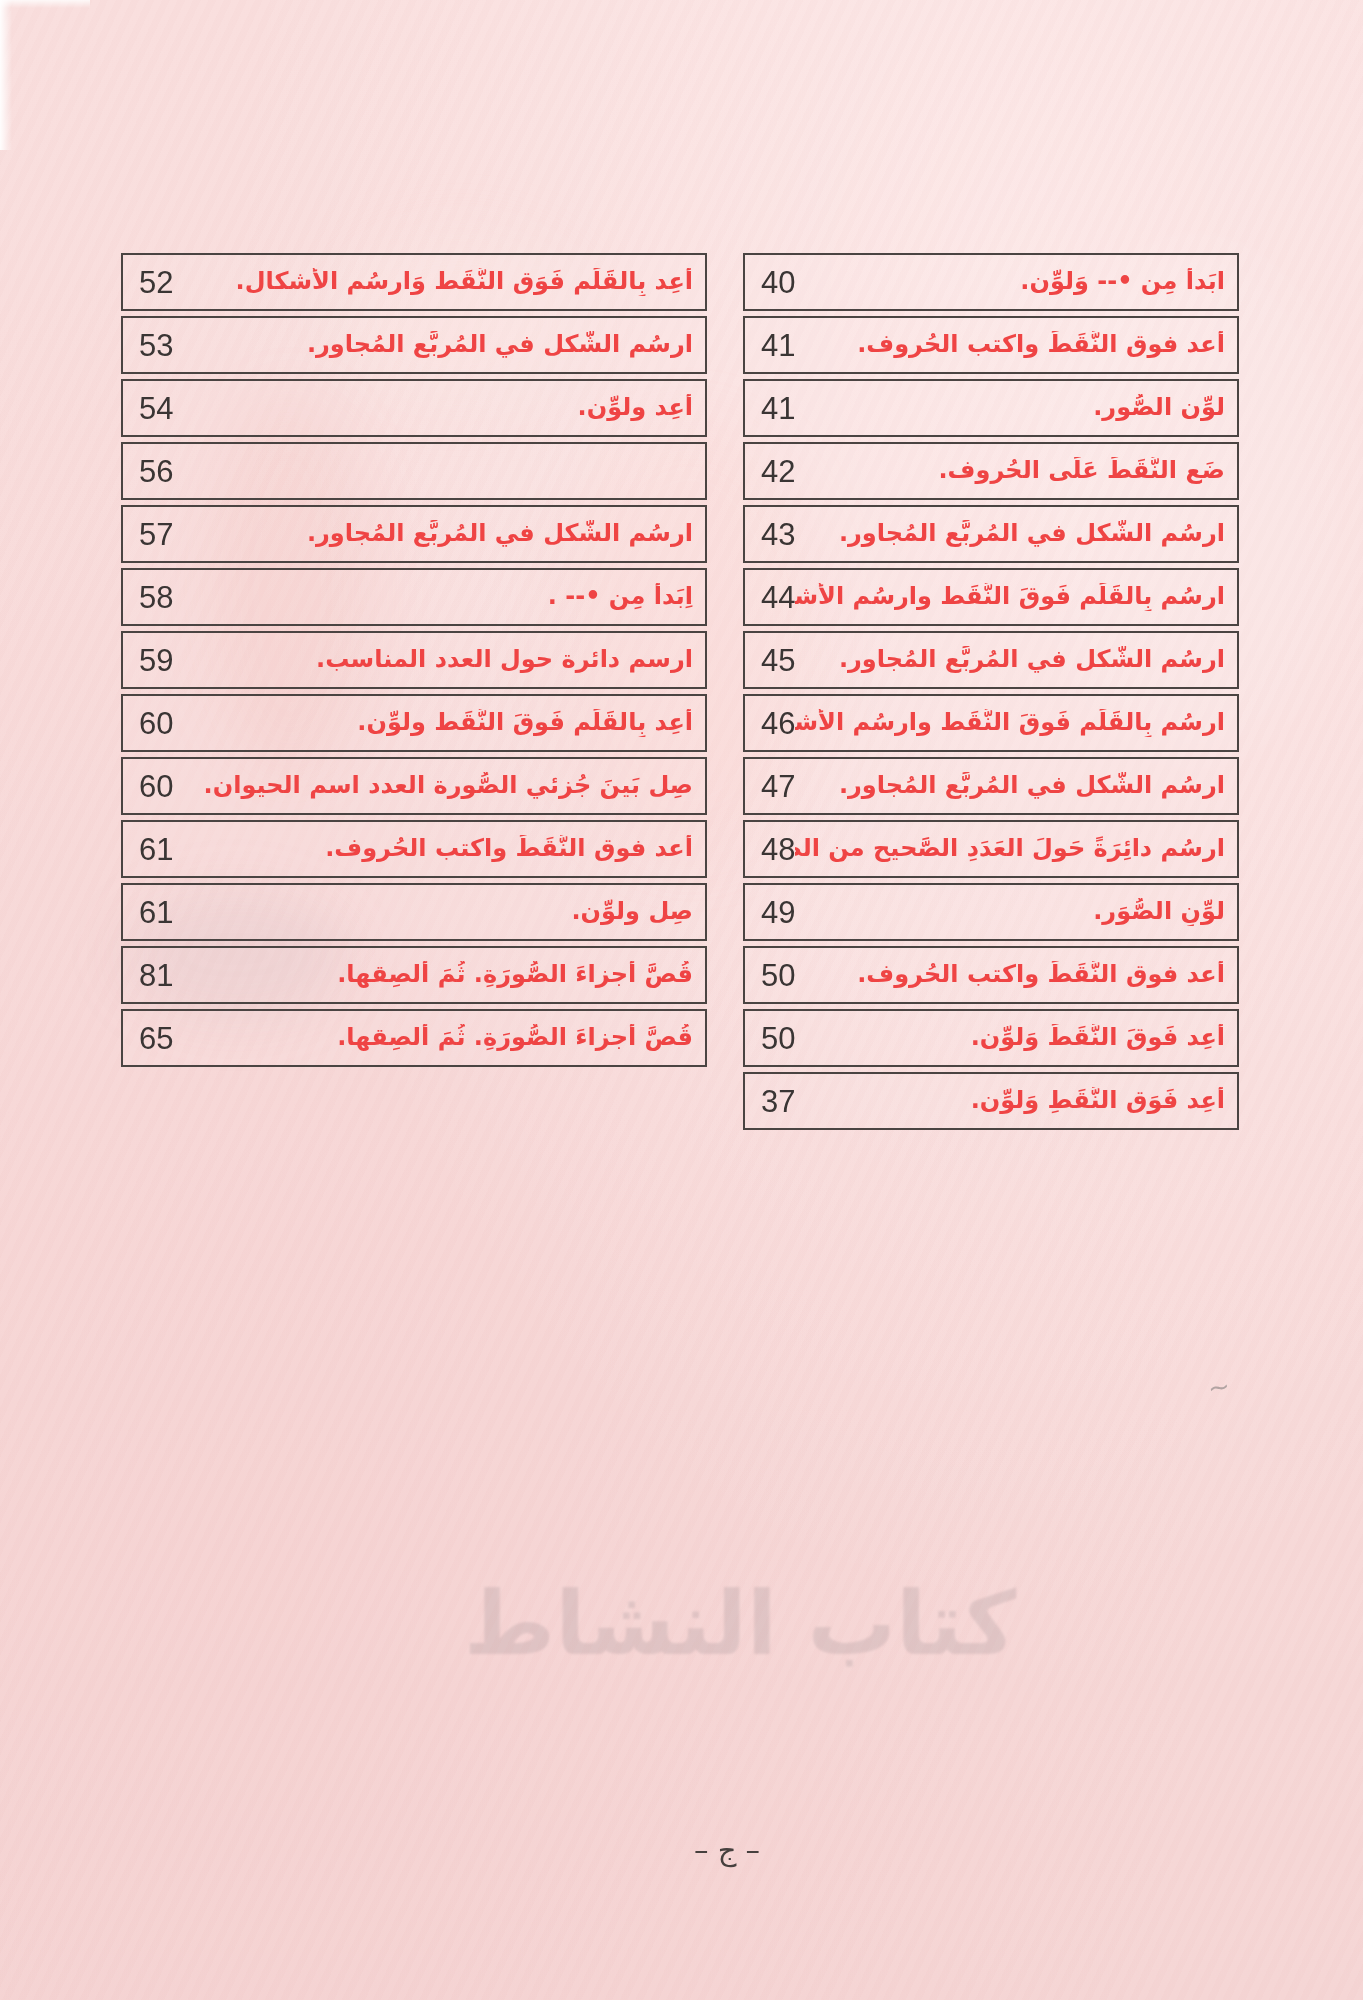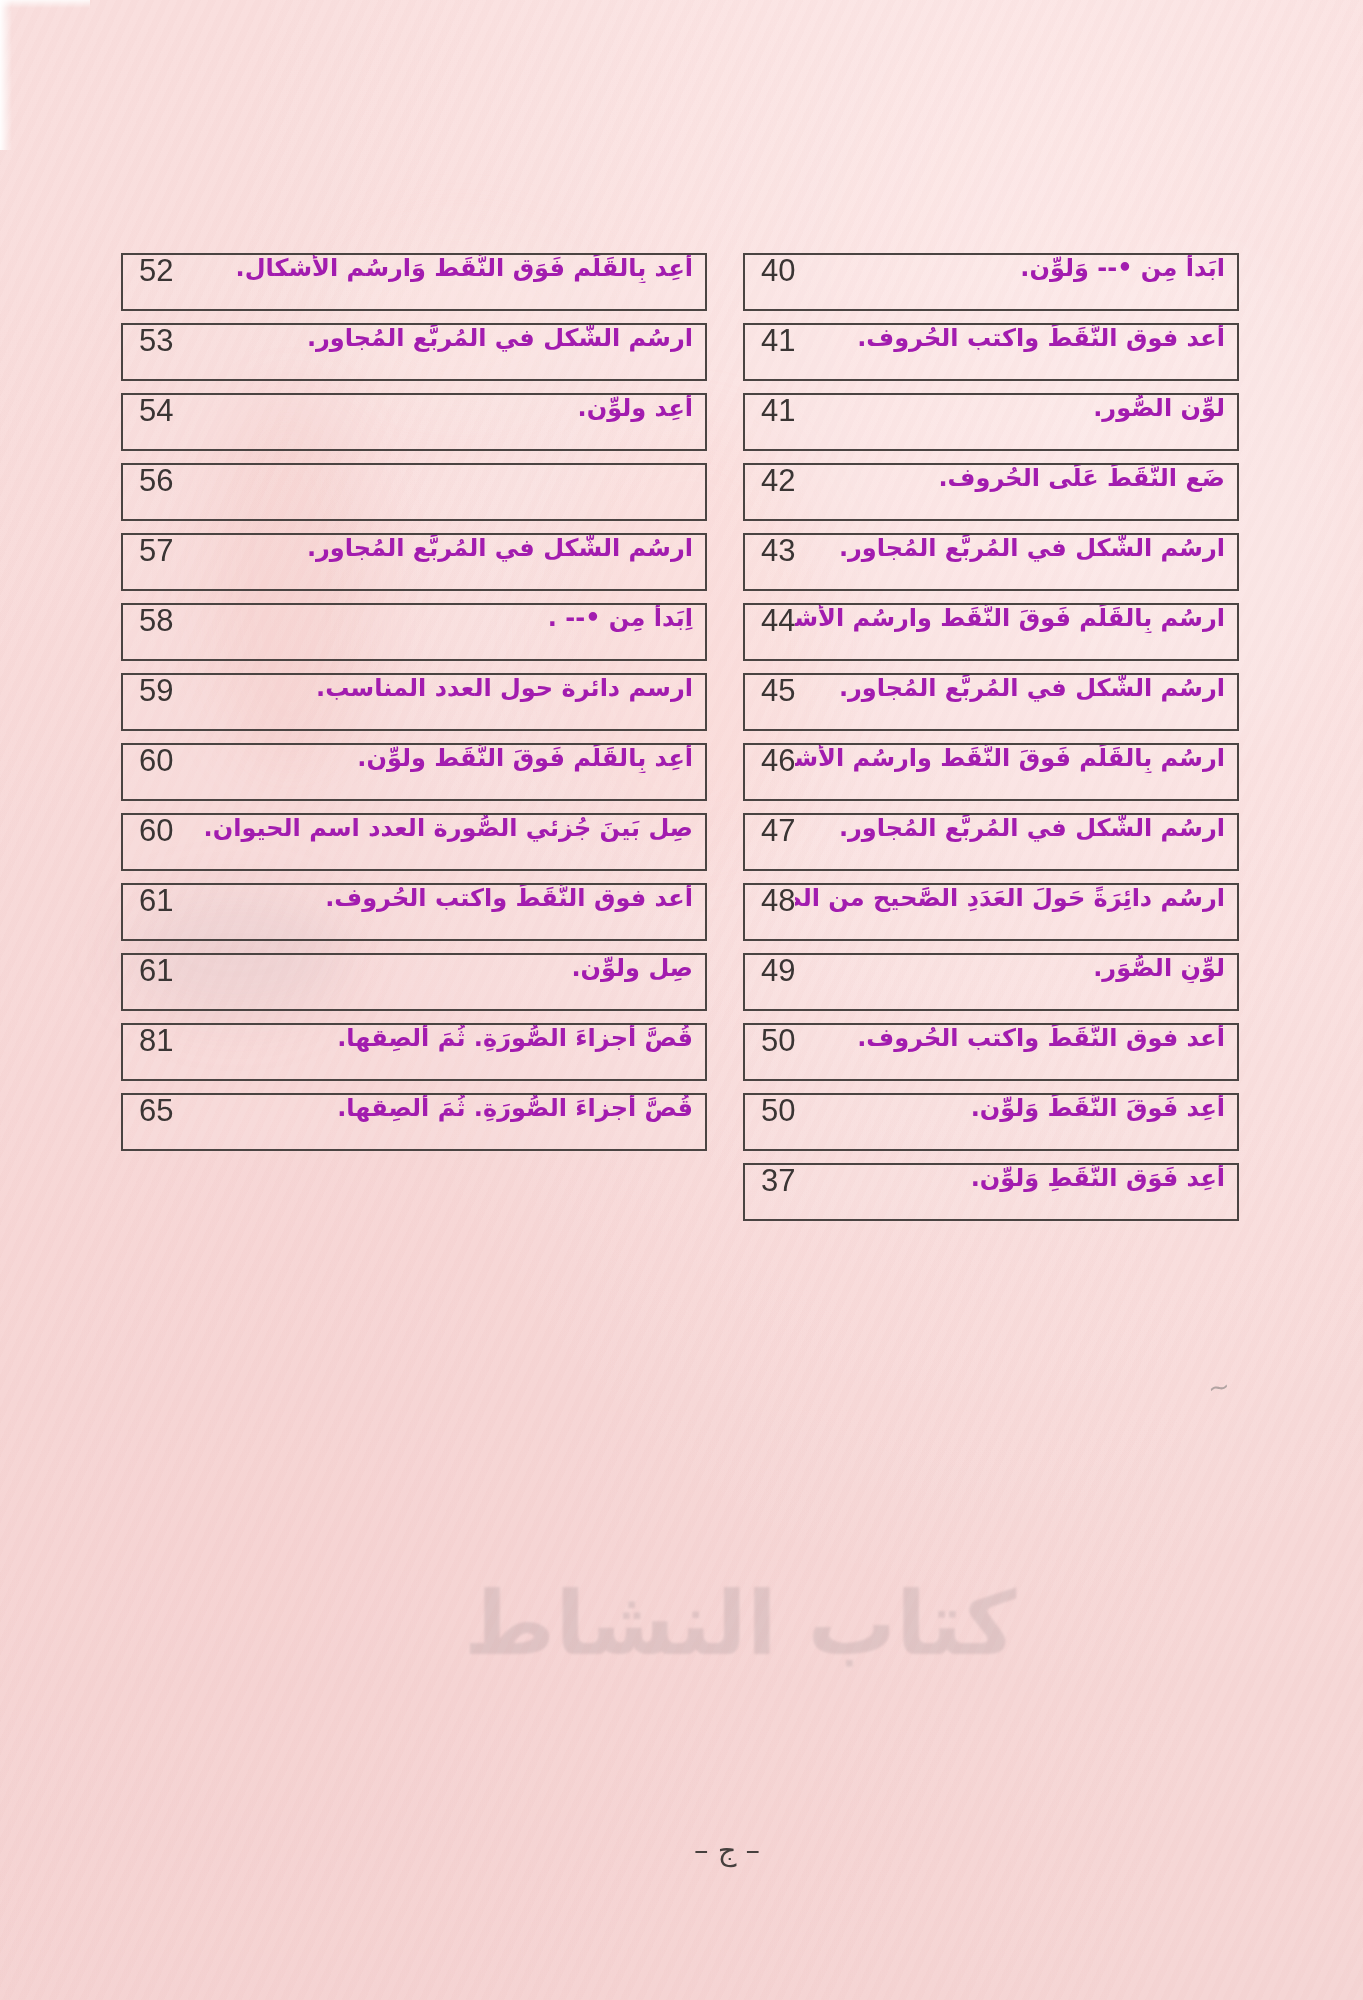--- a/index.html
+++ b/index.html
@@ -12,32 +12,32 @@
       linear-gradient(180deg,#f9dedd 0%,#f8dbda 55%,#f5d5d4 100%);
   }
   .scan-texture{
     position:absolute;inset:0;pointer-events:none;
     background:repeating-linear-gradient(115deg, rgba(255,255,255,0.025) 0 7px, rgba(214,170,170,0.03) 7px 14px);
   }
   .col{position:absolute;top:253px;}
   #col-left{left:121px;width:586px;}
   #col-right{left:743px;width:496px;}
   .row{
-    height:58px;margin-bottom:12px;border:2px solid #4a4442;box-sizing:border-box;
-    display:flex;align-items:flex-start;justify-content:space-between;
+    height:58px;margin-bottom:5px;border:2px solid #4a4442;box-sizing:border-box;
+    display:flex;align-items:center;justify-content:space-between;
     background:rgba(255,248,248,0.10);
   }
   .num{
     font-family:"Liberation Sans",sans-serif;
     font-size:31px;color:#3a3534;padding-left:16px;line-height:1;
     flex:0 0 auto;
   }
   .txt{
     direction:rtl;unicode-bidi:isolate;
-    font-size:24px;font-weight:bold;color:#a21caf;
+    font-size:24px;font-weight:bold;color:#ef4444;
     padding-right:12px;line-height:1.15;white-space:nowrap;
     flex:0 1 auto;overflow:hidden;
   }
   .blob{position:absolute;border-radius:50%;filter:blur(28px);pointer-events:none;}
   #blob-a{left:205px;top:395px;width:170px;height:380px;background:rgba(233,148,138,0.10);}
   #blob-b{left:120px;top:890px;width:230px;height:130px;background:rgba(150,138,148,0.09);}
   #blob-c{left:550px;top:420px;width:280px;height:440px;background:rgba(252,204,196,0.13);}
   #blob-d{left:1040px;top:240px;width:310px;height:520px;background:rgba(255,255,255,0.10);}
   #blob-e{left:330px;top:230px;width:260px;height:180px;background:rgba(255,236,232,0.18);}
   .watermark{

